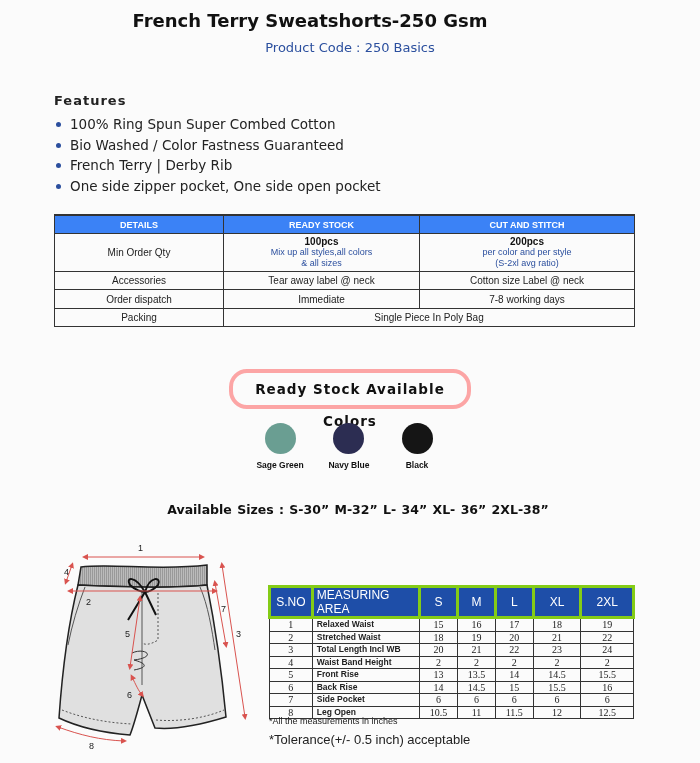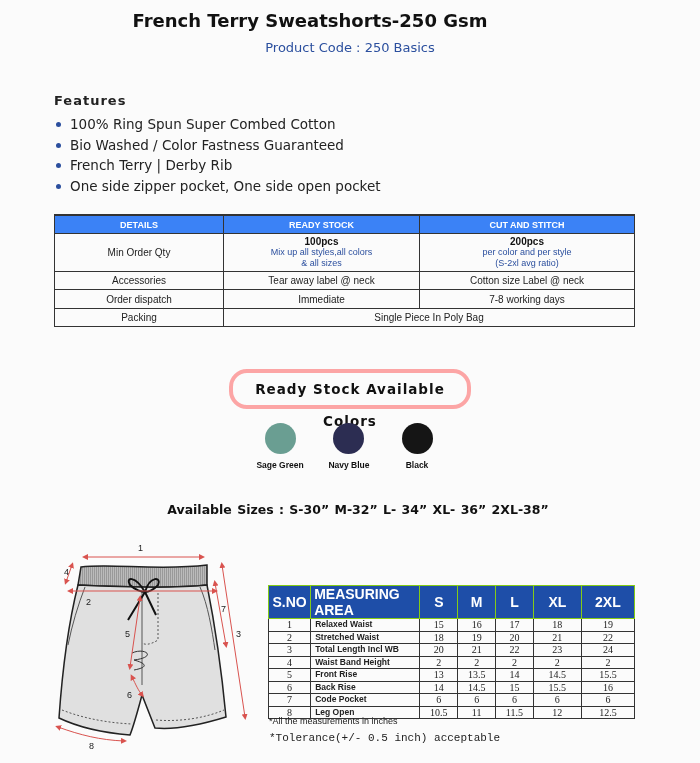--- a/index.html
+++ b/index.html
@@ -21,25 +21,25 @@
   .bold { font-weight:bold; font-size:10px; color:#111; }
   .blue { color:#2b4f9e; font-size:9px; line-height:11px; }
 
   #pill { left:229px; top:369px; width:234px; height:32px; border:4px solid #fca5a5; border-radius:18px; text-align:center; line-height:32px; font-family:"DejaVu Sans", sans-serif; font-size:13.5px; font-weight:bold; letter-spacing:1px; color:#111; }
   .swatch { width:31px; height:31px; border-radius:50%; }
   .sw-label { font-size:8.5px; font-weight:bold; text-align:center; width:80px; color:#111; }
 
   #sizes { left:8px; width:700px; top:502px; text-align:center; font-family:"DejaVu Sans", sans-serif; font-size:12.5px; font-weight:bold; color:#111; word-spacing:1px; }
 
   #meas { left:268px; top:585px; width:367px; }
-  #meas th { background:#1e4ea8; color:#fff; font-size:14px; font-weight:bold; height:12px; border:1px solid #84cc16; padding:0 3px; }
+  #meas th { background:#1e4ea8; color:#fff; font-size:12px; font-weight:normal; height:12px; border:3px solid #84cc16; padding:0 3px; }
   #meas td { border:1px solid #333; font-family:"Liberation Serif", serif; font-size:10px; height:11.5px; text-align:center; padding:0; color:#222; line-height:11px; }
   #meas td.area { text-align:left; padding-left:4px; font-family:"Liberation Sans", sans-serif; font-weight:bold; font-size:8.5px; }
   #note1 { left:269px; top:716px; font-size:9px; color:#222; }
-  #note2 { left:269px; top:732px; font-size:11px; color:#222;font-family:Liberation Mono, monospace; }
+  #note2 { left:269px; top:732px; font-size:13px; color:#222; }
   #diagram { left:50px; top:535px; }
 </style>
 </head>
 <body>
 
 <div class="abs" id="title">French Terry Sweatshorts-250 Gsm</div>
 <div class="abs" id="code">Product Code : 250 Basics</div>
 
 <div class="abs" id="feat-h">Features</div>
 <ul class="abs" id="feat-list">
@@ -206,21 +206,21 @@
         <td>6</td>
         <td class="area">Back Rise</td>
         <td>14</td>
         <td>14.5</td>
         <td>15</td>
         <td>15.5</td>
         <td>16</td>
       </tr>
       <tr>
         <td>7</td>
-        <td class="area">Code Pocket</td>
+        <td class="area">Side Pocket</td>
         <td>6</td>
         <td>6</td>
         <td>6</td>
         <td>6</td>
         <td>6</td>
       </tr>
       <tr>
         <td>8</td>
         <td class="area">Leg Open</td>
         <td>10.5</td>

